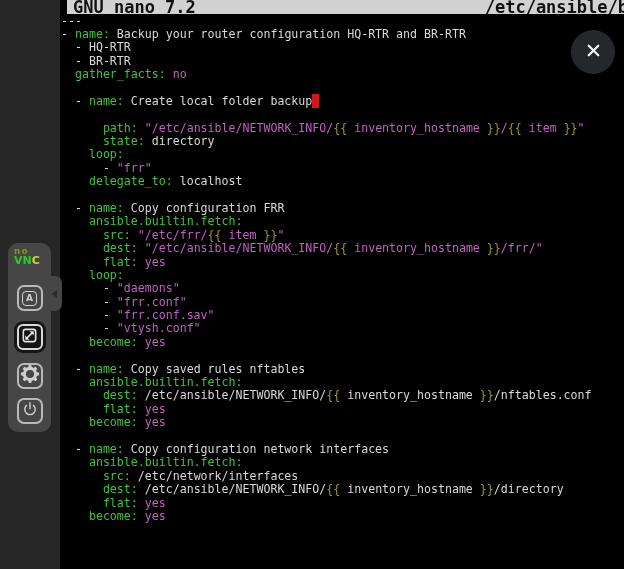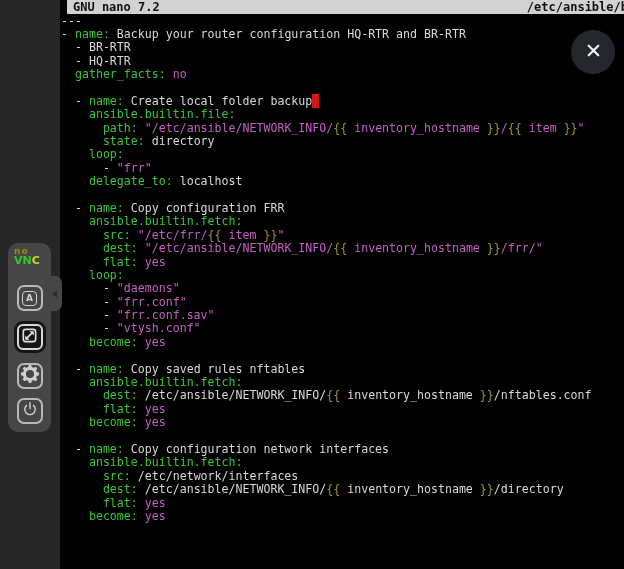--- a/index.html
+++ b/index.html
@@ -4,21 +4,21 @@
 <style>
   * { margin:0; padding:0; box-sizing:border-box; }
   html,body { width:624px; height:569px; overflow:hidden; background:#262626;
               font-family:"DejaVu Sans Mono", monospace; }
 
   
   .terminal { position:absolute; left:60px; top:0; width:564px; height:569px;
               background:var(--terminal-bg,#000); }
   .titlebar { position:absolute; left:7px; right:0; top:0; height:14px;
               background:var(--titlebar-bg,#d2d2d2); color:#111;
-              font-size:12px; line-height:14px; font-weight:bold;
+              font-size:17px; line-height:14px; font-weight:bold;
               display:flex; justify-content:space-between; overflow:hidden; }
   .tb-left  { padding-left:6px; white-space:pre; }
   .tb-right { margin-right:-4px; white-space:pre; }
   .code { position:absolute; left:1px; top:14.5px; right:0; bottom:0;
           font-size:11.6px; line-height:13.4px; }
   .line { height:13.4px; white-space:pre; }
   .seg-p { color:var(--plain,#d8d8d8); }
   .seg-k { color:var(--key-green,#3cc43c); }
   .seg-s { color:var(--string-magenta,#c45fc4); }
   .seg-b { color:var(--brace-olive,#a0952f); }
@@ -61,26 +61,26 @@
 <body>
 
 <div class="terminal">
   <div class="titlebar">
     <span class="tb-left">GNU nano 7.2</span>
     <span class="tb-right">/etc/ansible/b</span>
   </div>
   <div class="code" id="code">
       <div class="line"><span class="seg-p">---</span></div>
       <div class="line"><span class="seg-p">- </span><span class="seg-k">name:</span><span class="seg-p"> Backup your router configuration HQ-RTR and BR-RTR</span></div>
+      <div class="line"><span class="seg-p">  - HQ-RTR</span></div>
       <div class="line"><span class="seg-p">  - BR-RTR</span></div>
-      <div class="line"><span class="seg-p">  - HQ-RTR</span></div>
       <div class="line"><span class="seg-p">  </span><span class="seg-k">gather_facts:</span><span class="seg-p"> </span><span class="seg-s">no</span></div>
       <div class="line"></div>
       <div class="line"><span class="seg-p">  - </span><span class="seg-k">name:</span><span class="seg-p"> Create local folder backup</span><span class="seg-c"> </span></div>
-      <div class="line"><span class="seg-p">    </span><span class="seg-k">ansible.builtin.file:</span></div>
+      <div class="line"><span class="seg-p">    </span></div>
       <div class="line"><span class="seg-p">      </span><span class="seg-k">path:</span><span class="seg-p"> </span><span class="seg-s">"/etc/ansible/NETWORK_INFO/</span><span class="seg-b">{{</span><span class="seg-s"> inventory_hostname </span><span class="seg-b">}}</span><span class="seg-s">/</span><span class="seg-b">{{</span><span class="seg-s"> item </span><span class="seg-b">}}</span><span class="seg-s">"</span></div>
       <div class="line"><span class="seg-p">      </span><span class="seg-k">state:</span><span class="seg-p"> directory</span></div>
       <div class="line"><span class="seg-p">    </span><span class="seg-k">loop:</span></div>
       <div class="line"><span class="seg-p">      - </span><span class="seg-s">"frr"</span></div>
       <div class="line"><span class="seg-p">    </span><span class="seg-k">delegate_to:</span><span class="seg-p"> localhost</span></div>
       <div class="line"></div>
       <div class="line"><span class="seg-p">  - </span><span class="seg-k">name:</span><span class="seg-p"> Copy configuration FRR</span></div>
       <div class="line"><span class="seg-p">    </span><span class="seg-k">ansible.builtin.fetch:</span></div>
       <div class="line"><span class="seg-p">      </span><span class="seg-k">src:</span><span class="seg-p"> </span><span class="seg-s">"/etc/frr/</span><span class="seg-b">{{</span><span class="seg-s"> item </span><span class="seg-b">}}</span><span class="seg-s">"</span></div>
       <div class="line"><span class="seg-p">      </span><span class="seg-k">dest:</span><span class="seg-p"> </span><span class="seg-s">"/etc/ansible/NETWORK_INFO/</span><span class="seg-b">{{</span><span class="seg-s"> inventory_hostname </span><span class="seg-b">}}</span><span class="seg-s">/frr/"</span></div>

